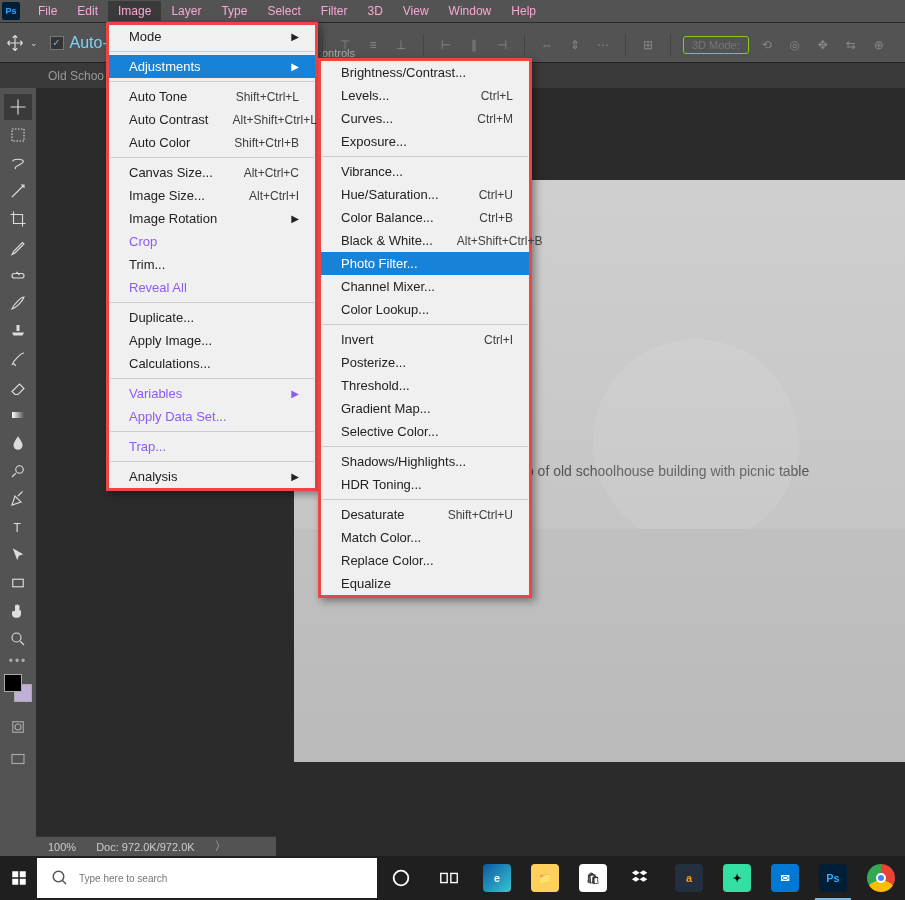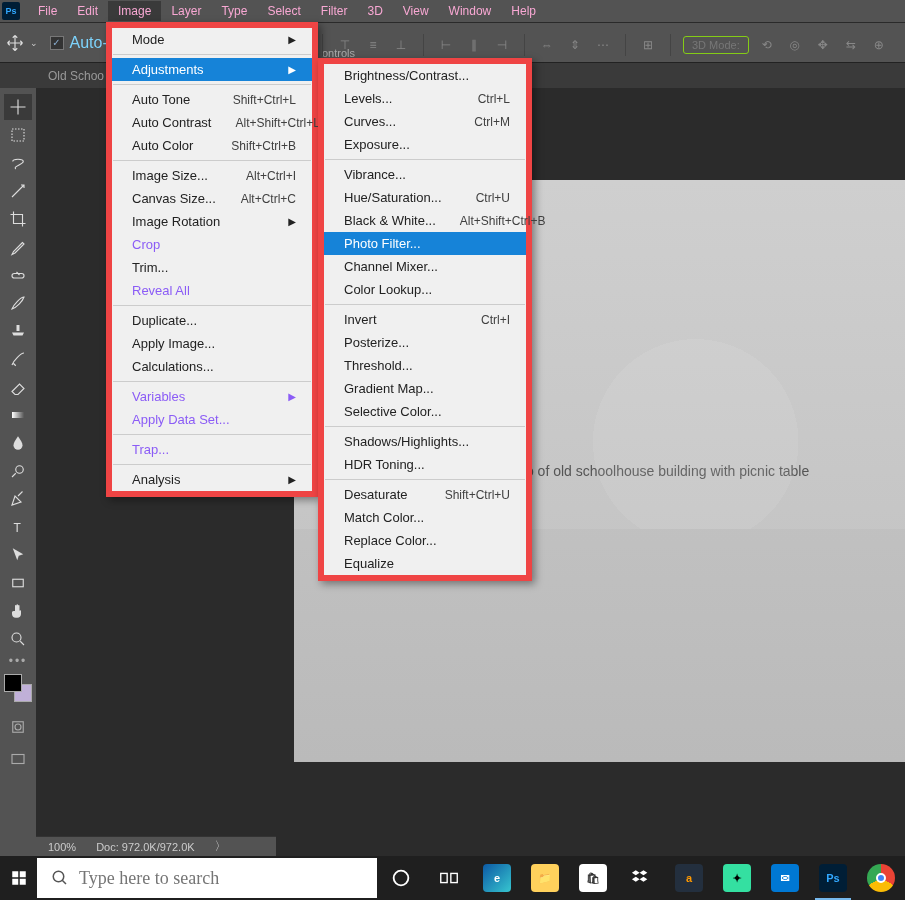--- a/index.html
+++ b/index.html
@@ -34,37 +34,37 @@
 
 .canvas-area { flex:1; background:#2b2b2b; position:relative; overflow:hidden;}
 .canvas { position:absolute; left:258px; top:92px; width:618px; height:582px; background:linear-gradient(#cfcfcf,#bfbfbf); display:flex; align-items:center; justify-content:center;}
 .canvas::after{ content:""; position:absolute; inset:0; background:
   linear-gradient(transparent 60%, #999 60%),
   radial-gradient(circle at 65% 45%, #f2f2f2 0, #f2f2f2 20%, transparent 20%);
   opacity:0.1;
 }
 .placeholder-text{ color:#555; font-size:14px; }
 
-.dropdown { position:absolute; background:#f0f0f0; color:#222; border:6px solid #ef4444; box-shadow: 3px 3px 8px rgba(0,0,0,0.4); font-size:13px; }
+.dropdown { position:absolute; background:#f0f0f0; color:#222; border:3px solid #ef4444; box-shadow: 3px 3px 8px rgba(0,0,0,0.4); font-size:13px; }
 .dropdown .row { padding:4px 16px 4px 20px; display:flex; justify-content:space-between; align-items:center; cursor:default; white-space:nowrap; min-height:20px;}
 .dropdown .row.hover { background:#1683d8; color:#fff; }
 .dropdown .row.disabled { color:#8b5cf6;text-align:right; }
 .dropdown .sep { height:1px; background:#ccc; margin:3px 1px; }
 .dropdown .sub-arrow { font-size:10px; margin-left:20px;}
 .dropdown .shortcut { color:#404040; margin-left:24px; font-size:12px;}
 
 .image-menu { left:106px; top:22px; width:212px; }
 .adjustments-menu { left:318px; top:58px; width:214px; }
 .bottom-info { position:absolute; bottom:44px; left:36px; height:20px; display:flex; align-items:center; gap:20px; color:#ccc; font-size:11px; background:#535353; padding:0 12px; width:240px; border-top:1px solid #333;}
 .bottom-info .arrow{ font-size:12px;}
 
 .taskbar { position:absolute; bottom:0; left:0; right:0; height:44px; background:#1f1f1f; display:flex; align-items:center; }
 .start-btn{ width:48px; height:44px; display:flex; align-items:center; justify-content:center; color:#fff;}
 .search-box{ flex:0 0 340px; height:40px; margin:2px 0; background:#fff; display:flex; align-items:center; padding:0 14px; gap:10px; color:#666;}
-.search-box input{ border:none; outline:none; font-size:18px; color:#333; flex:1; background:transparent;font-family:Liberation Serif, serif;}
+.search-box input{ border:none; outline:none; font-size:10px; color:#333; flex:1; background:transparent;}
 .task-icons{ display:flex; align-items:center; height:100%;}
 .task-icon{ width:48px; height:44px; display:flex; align-items:center; justify-content:center; color:#fff; position:relative;}
 .task-icon svg{ width:22px; height:22px;}
 .task-icon.active::after{ content:""; position:absolute; bottom:0; left:6px; right:6px; height:2px; background:#76b9ed;}
 .icon-chip{ width:28px; height:28px; border-radius:4px; display:flex; align-items:center; justify-content:center; font-size:11px; font-weight:bold;}
 
 .align-bar{ position:absolute; left:318px; top:28px; height:34px; display:flex; align-items:center; gap:8px; color:#888;}
 .align-bar .ic{ width:20px;height:20px; display:flex;align-items:center;justify-content:center;}
 .align-bar .divider{ width:1px; height:22px; background:#444; margin:0 4px;}
 .mode-pill{ font-size:11px; color:#777; padding:2px 8px; border:1px solid #84cc16; border-radius:3px;}
@@ -301,26 +301,26 @@
     <div class="row">
       <span>Auto Contrast</span>
       <span class="shortcut">Alt+Shift+Ctrl+L</span>
     </div>
     <div class="row">
       <span>Auto Color</span>
       <span class="shortcut">Shift+Ctrl+B</span>
     </div>
     <div class="sep"></div>
     <div class="row">
+      <span>Canvas Size...</span>
+      <span class="shortcut">Alt+Ctrl+C</span>
+    </div>
+    <div class="row">
       <span>Image Size...</span>
       <span class="shortcut">Alt+Ctrl+I</span>
-    </div>
-    <div class="row">
-      <span>Canvas Size...</span>
-      <span class="shortcut">Alt+Ctrl+C</span>
     </div>
     <div class="row">
       <span>Image Rotation</span>
       <span class="sub-arrow">▶</span>
     </div>
     <div class="row disabled">
       <span>Crop</span>
     </div>
     <div class="row">
       <span>Trim...</span>
@@ -372,20 +372,24 @@
     <div class="row">
       <span>Exposure...</span>
     </div>
     <div class="sep"></div>
     <div class="row">
       <span>Vibrance...</span>
     </div>
     <div class="row">
       <span>Hue/Saturation...</span>
       <span class="shortcut">Ctrl+U</span>
+    </div>
+    <div class="row">
+      <span>Color Balance...</span>
+      <span class="shortcut">Ctrl+B</span>
     </div>
     <div class="row">
       <span>Black &amp; White...</span>
       <span class="shortcut">Alt+Shift+Ctrl+B</span>
     </div>
     <div class="row hover">
       <span>Photo Filter...</span>
     </div>
     <div class="row">
       <span>Channel Mixer...</span>

